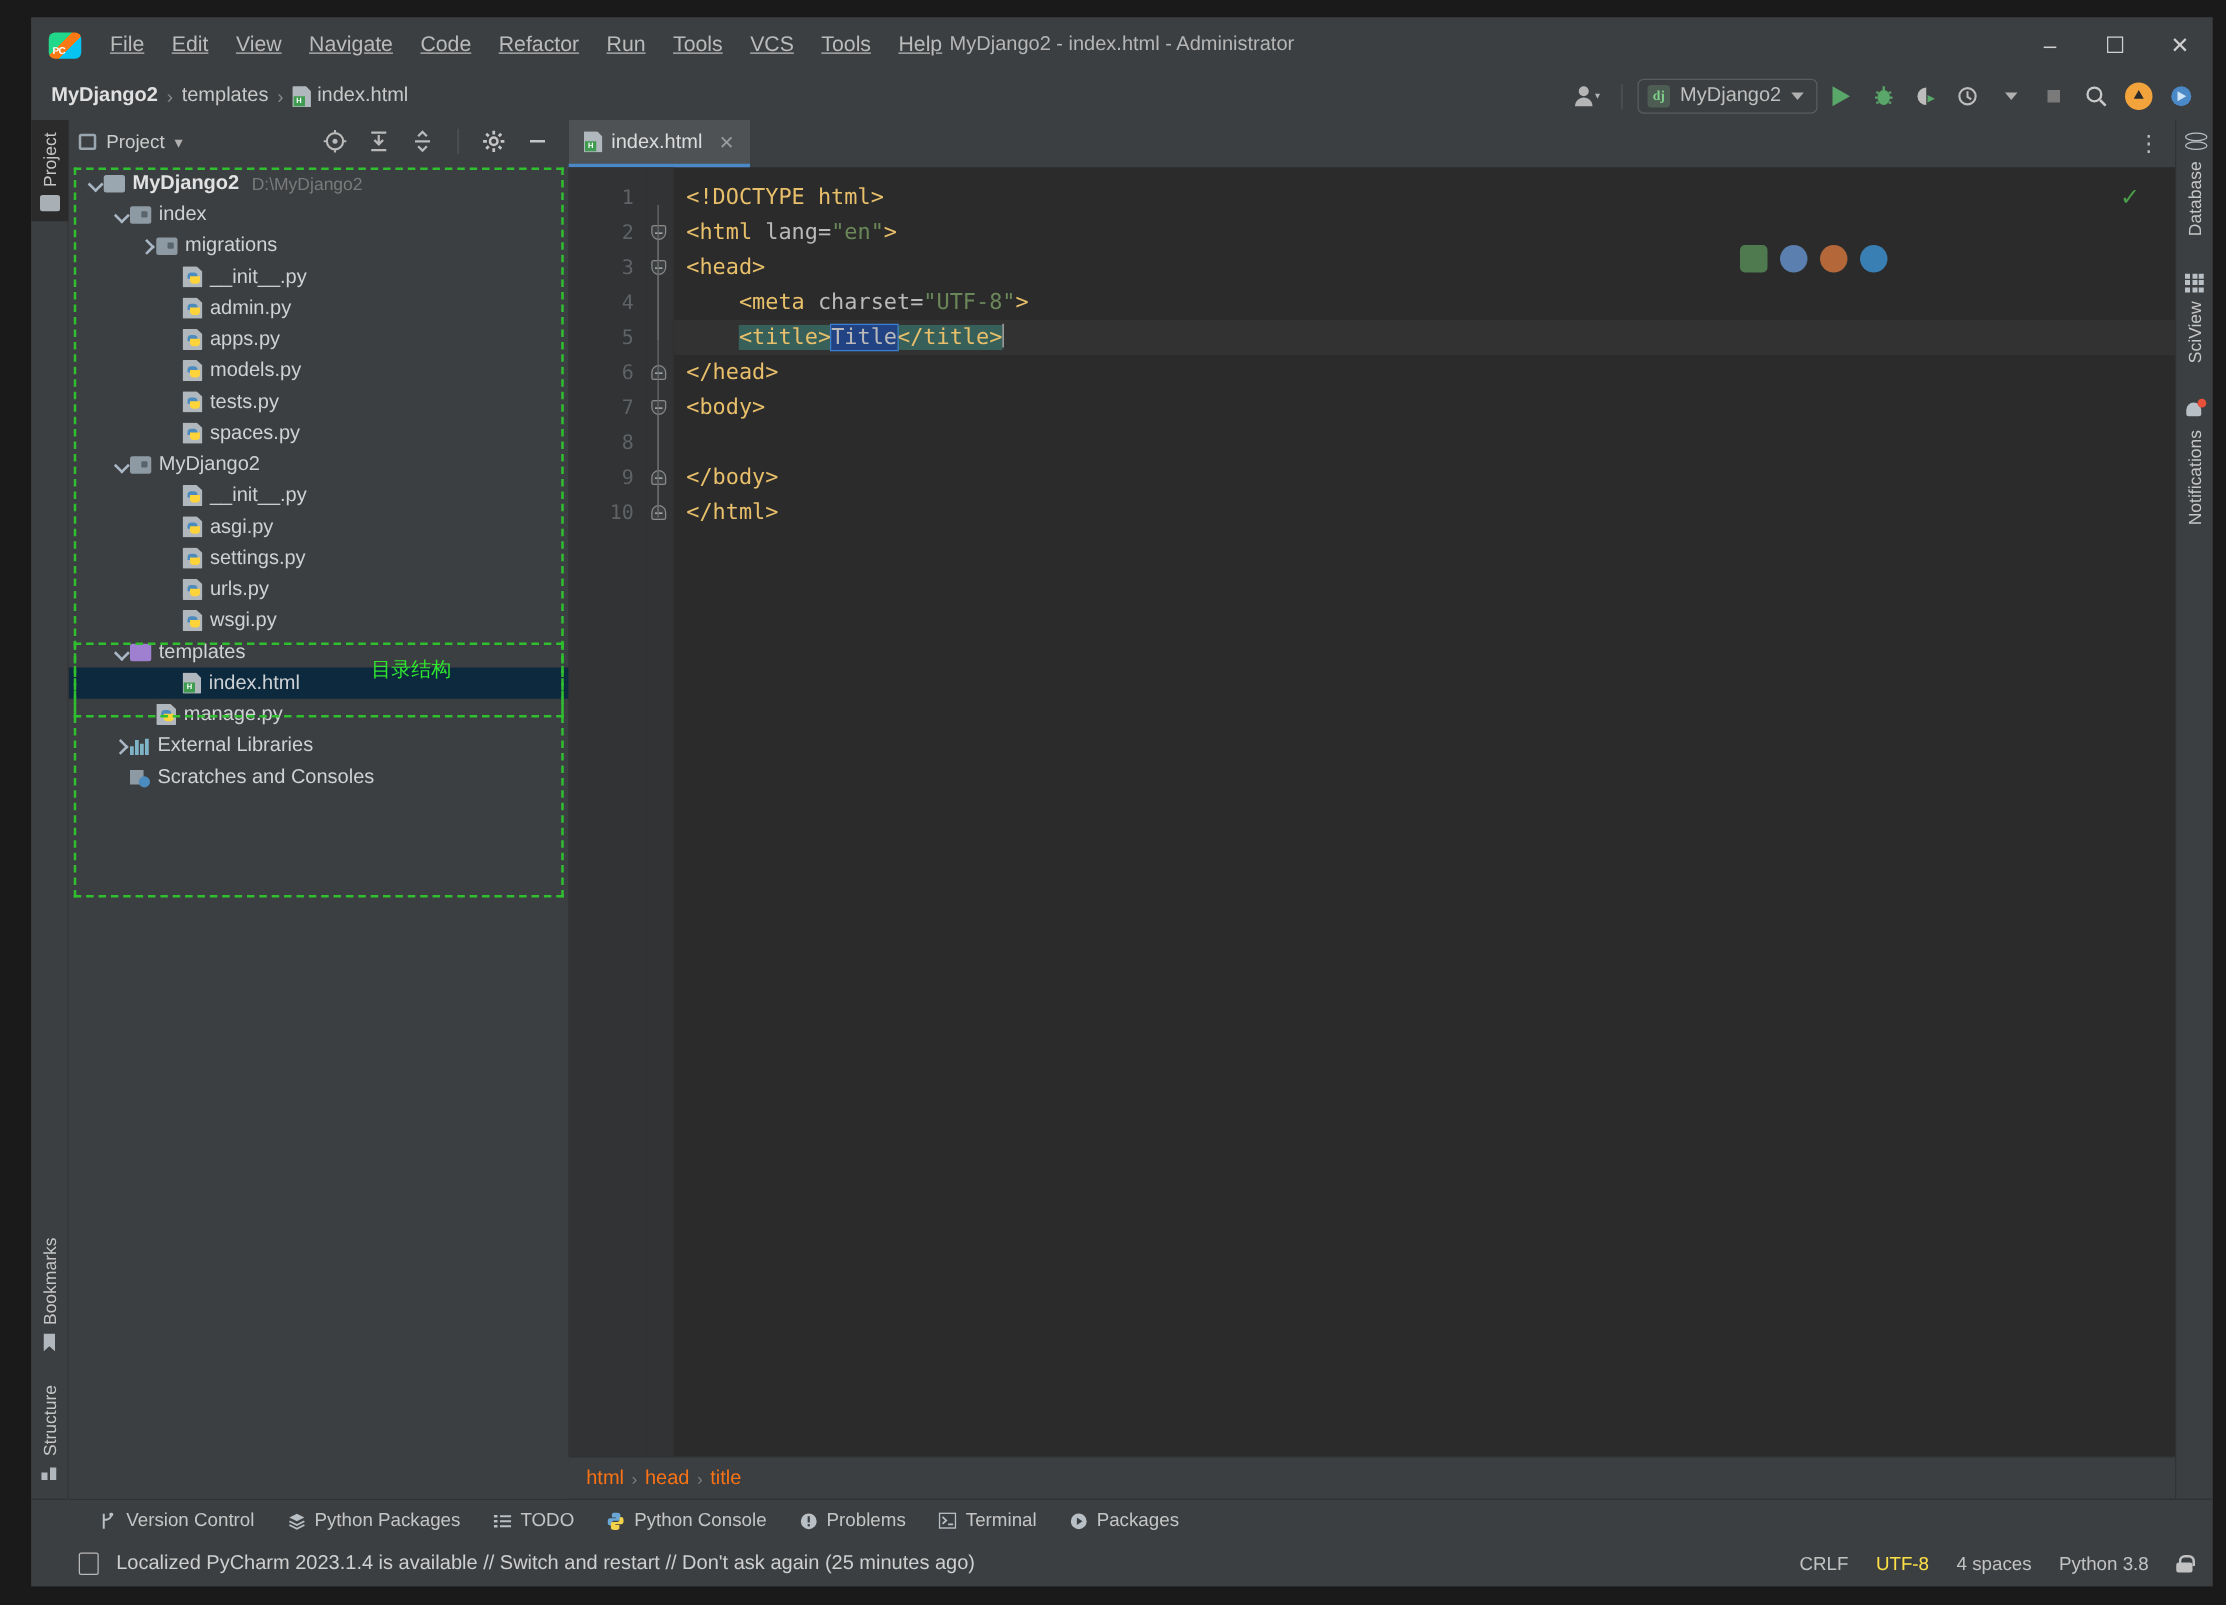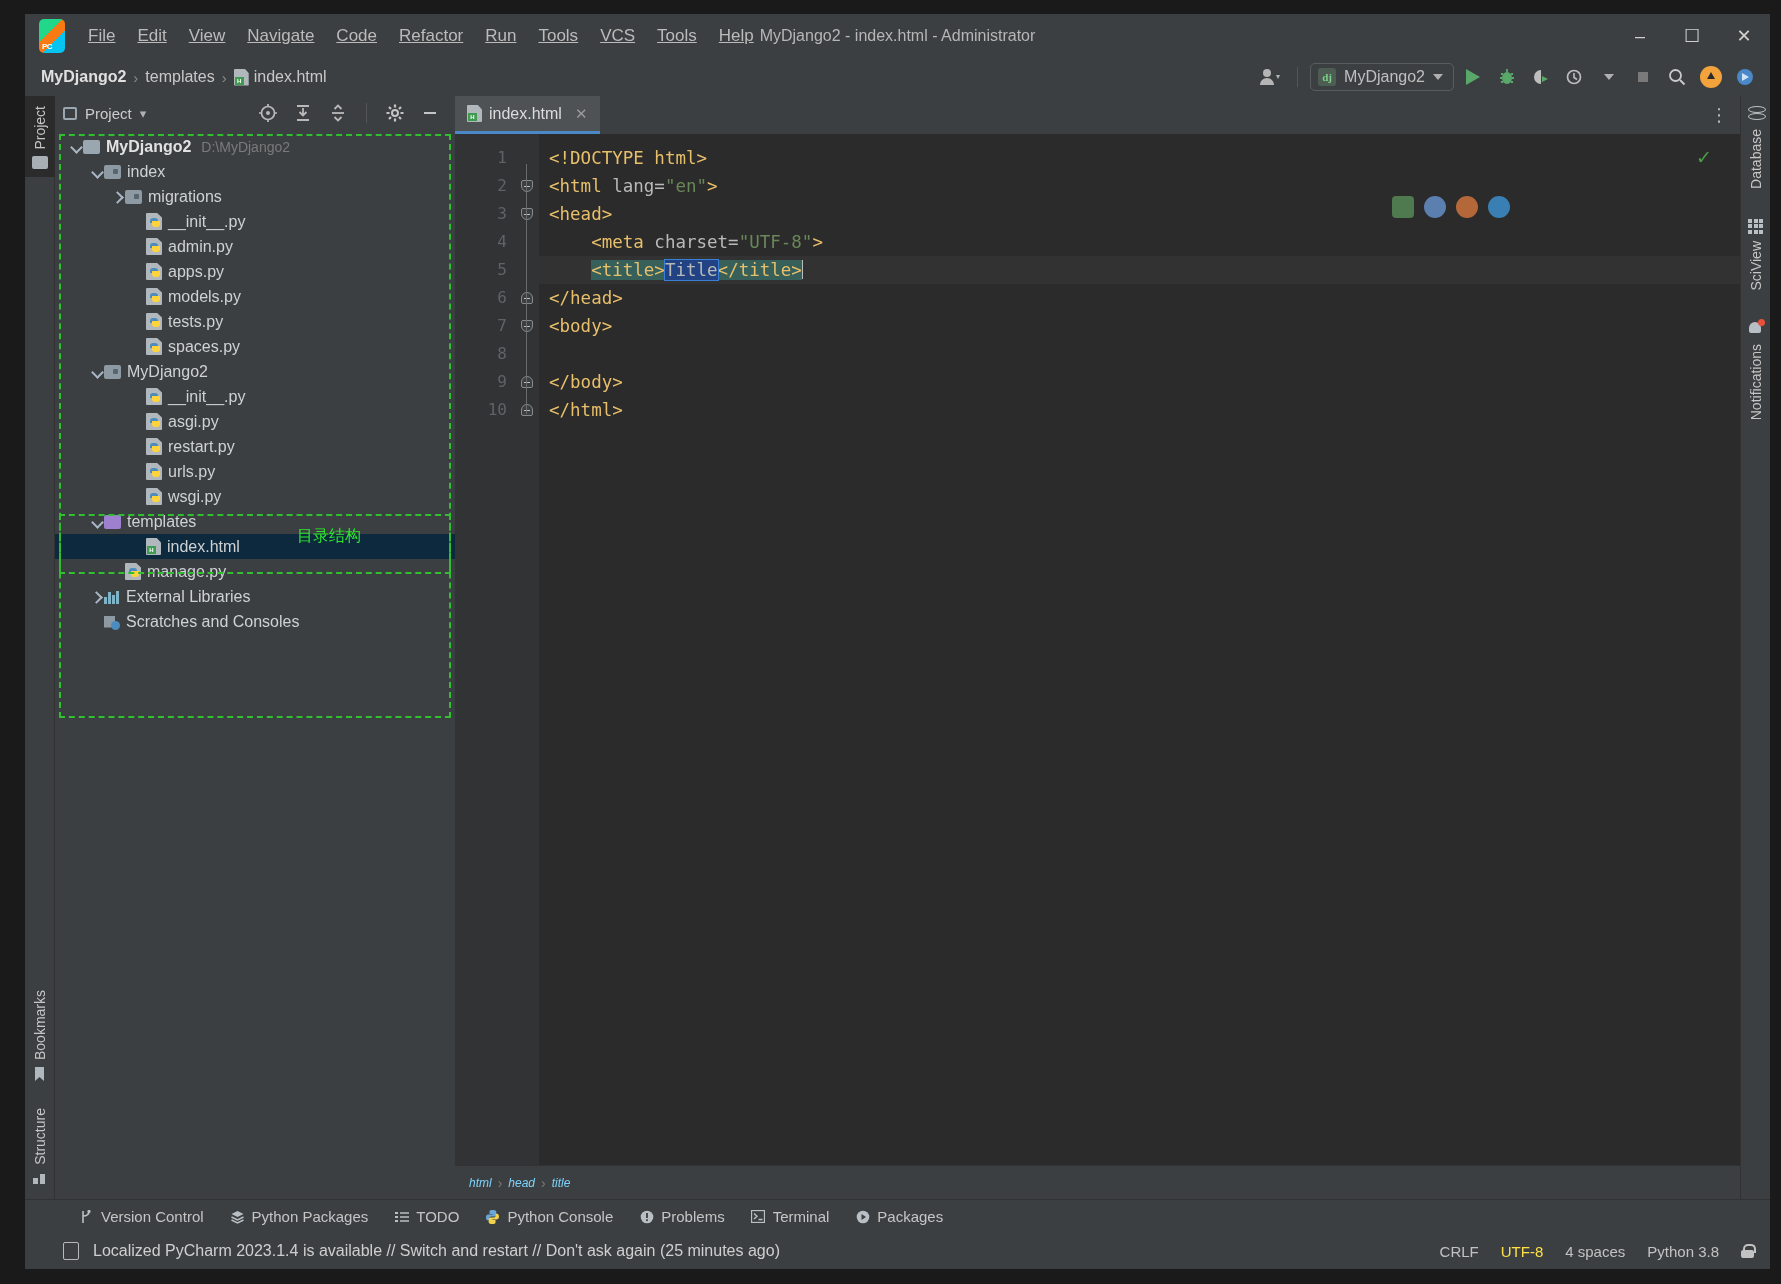--- a/index.html
+++ b/index.html
@@ -16,21 +16,21 @@
     position: absolute; left: 25px; top: 14px;
     width: 1745px; height: 1255px;
     background: #3c3f41; display: flex; flex-direction: column;
   }
 
   
   .titlebar {
     height: 44px; background: #3c3f41; display: flex; align-items: center;
     position: relative; flex: none;
   }
-  .applogo { width: 26px; height: 34px; margin-left: 14px; margin-right: 12px; position: relative; }
+  .applogo { width: 26px; height: 21px; margin-left: 14px; margin-right: 12px; position: relative; }
   .applogo .sq { position:absolute; inset:0; border-radius:5px; overflow:hidden;
      background: linear-gradient(135deg,#21d789 0%,#21d789 40%,#f97a12 40%,#f97a12 62%,#07c3f2 62%); }
   .applogo .lbl { position:absolute; left:3px; bottom:2px; font-size:8px; color:#fff; font-weight:bold; letter-spacing:-0.5px;}
   .menu { display: flex; align-items: flex-end; gap: 0px; }
   .menu-item {
     color: #bbbbbb; font-size: 17px; padding: 4px 11px; cursor: default;
     white-space: nowrap;
   }
   .menu-item u { text-decoration: underline; }
   .win-title {
@@ -155,21 +155,21 @@
   .at { color: #bababa; }
   .vl { color: #6a8759; }
   .sel-green { background: #37605a; }
   .sel-blue { background: #214283; outline: 1px solid #3b7fd4; }
   .caret-bar { display:inline-block; width:1px; height:19px; background:#bbb; vertical-align:-3px; }
   .editor-right-icons { position:absolute; right: 230px; top: 62px; display:flex; gap:10px; }
   .eri { width: 22px; height: 22px; border-radius: 4px; }
   .checkmark { position: absolute; right: 28px; top: 12px; color: #4a9e4a; font-size: 19px; }
   .brcrumb-bar { height: 34px; background: #3c3f41; display: flex; align-items: center;
                  padding-left: 14px; gap: 6px; flex:none; border-top:1px solid #323232;}
-  .bc { color: #7dd3fc; font-size: 12px; font-style: italic; }
+  .bc { color: #f97316; font-size: 16px; }
   .bc-sep { color: #7b7b7b; font-size: 14px; }
 
   
   .rrail { width: 30px; background: #3c3f41; display:flex; flex-direction: column; align-items:center;
            flex:none; padding-top: 10px; gap: 30px; border-left:1px solid #323232;}
   .db-ic { width:16px;height:16px;position:relative;}
   .db-ic::before{content:"";position:absolute;left:0;top:0;width:16px;height:5px;border-radius:50%;
     border:1.5px solid #b9c0c5;}
   .db-ic::after{content:"";position:absolute;left:0;top:7px;width:16px;height:5px;border-radius:50%;
     border:1.5px solid #b9c0c5;}
@@ -484,21 +484,21 @@
                 <span class="label">asgi.py</span>
               </div>
               <div class="node">
                 <span style="display:inline-block;width:77px;flex:none"></span>
                 <span style="display:inline-block;width:14px;flex:none"></span>
                 <span class="py-ic">
                   <span class="pg"></span>
                   <span class="s1"></span>
                   <span class="s2"></span>
                 </span>
-                <span class="label">restart.py</span>
+                <span class="label">settings.py</span>
               </div>
               <div class="node">
                 <span style="display:inline-block;width:77px;flex:none"></span>
                 <span style="display:inline-block;width:14px;flex:none"></span>
                 <span class="py-ic">
                   <span class="pg"></span>
                   <span class="s1"></span>
                   <span class="s2"></span>
                 </span>
                 <span class="label">urls.py</span>

